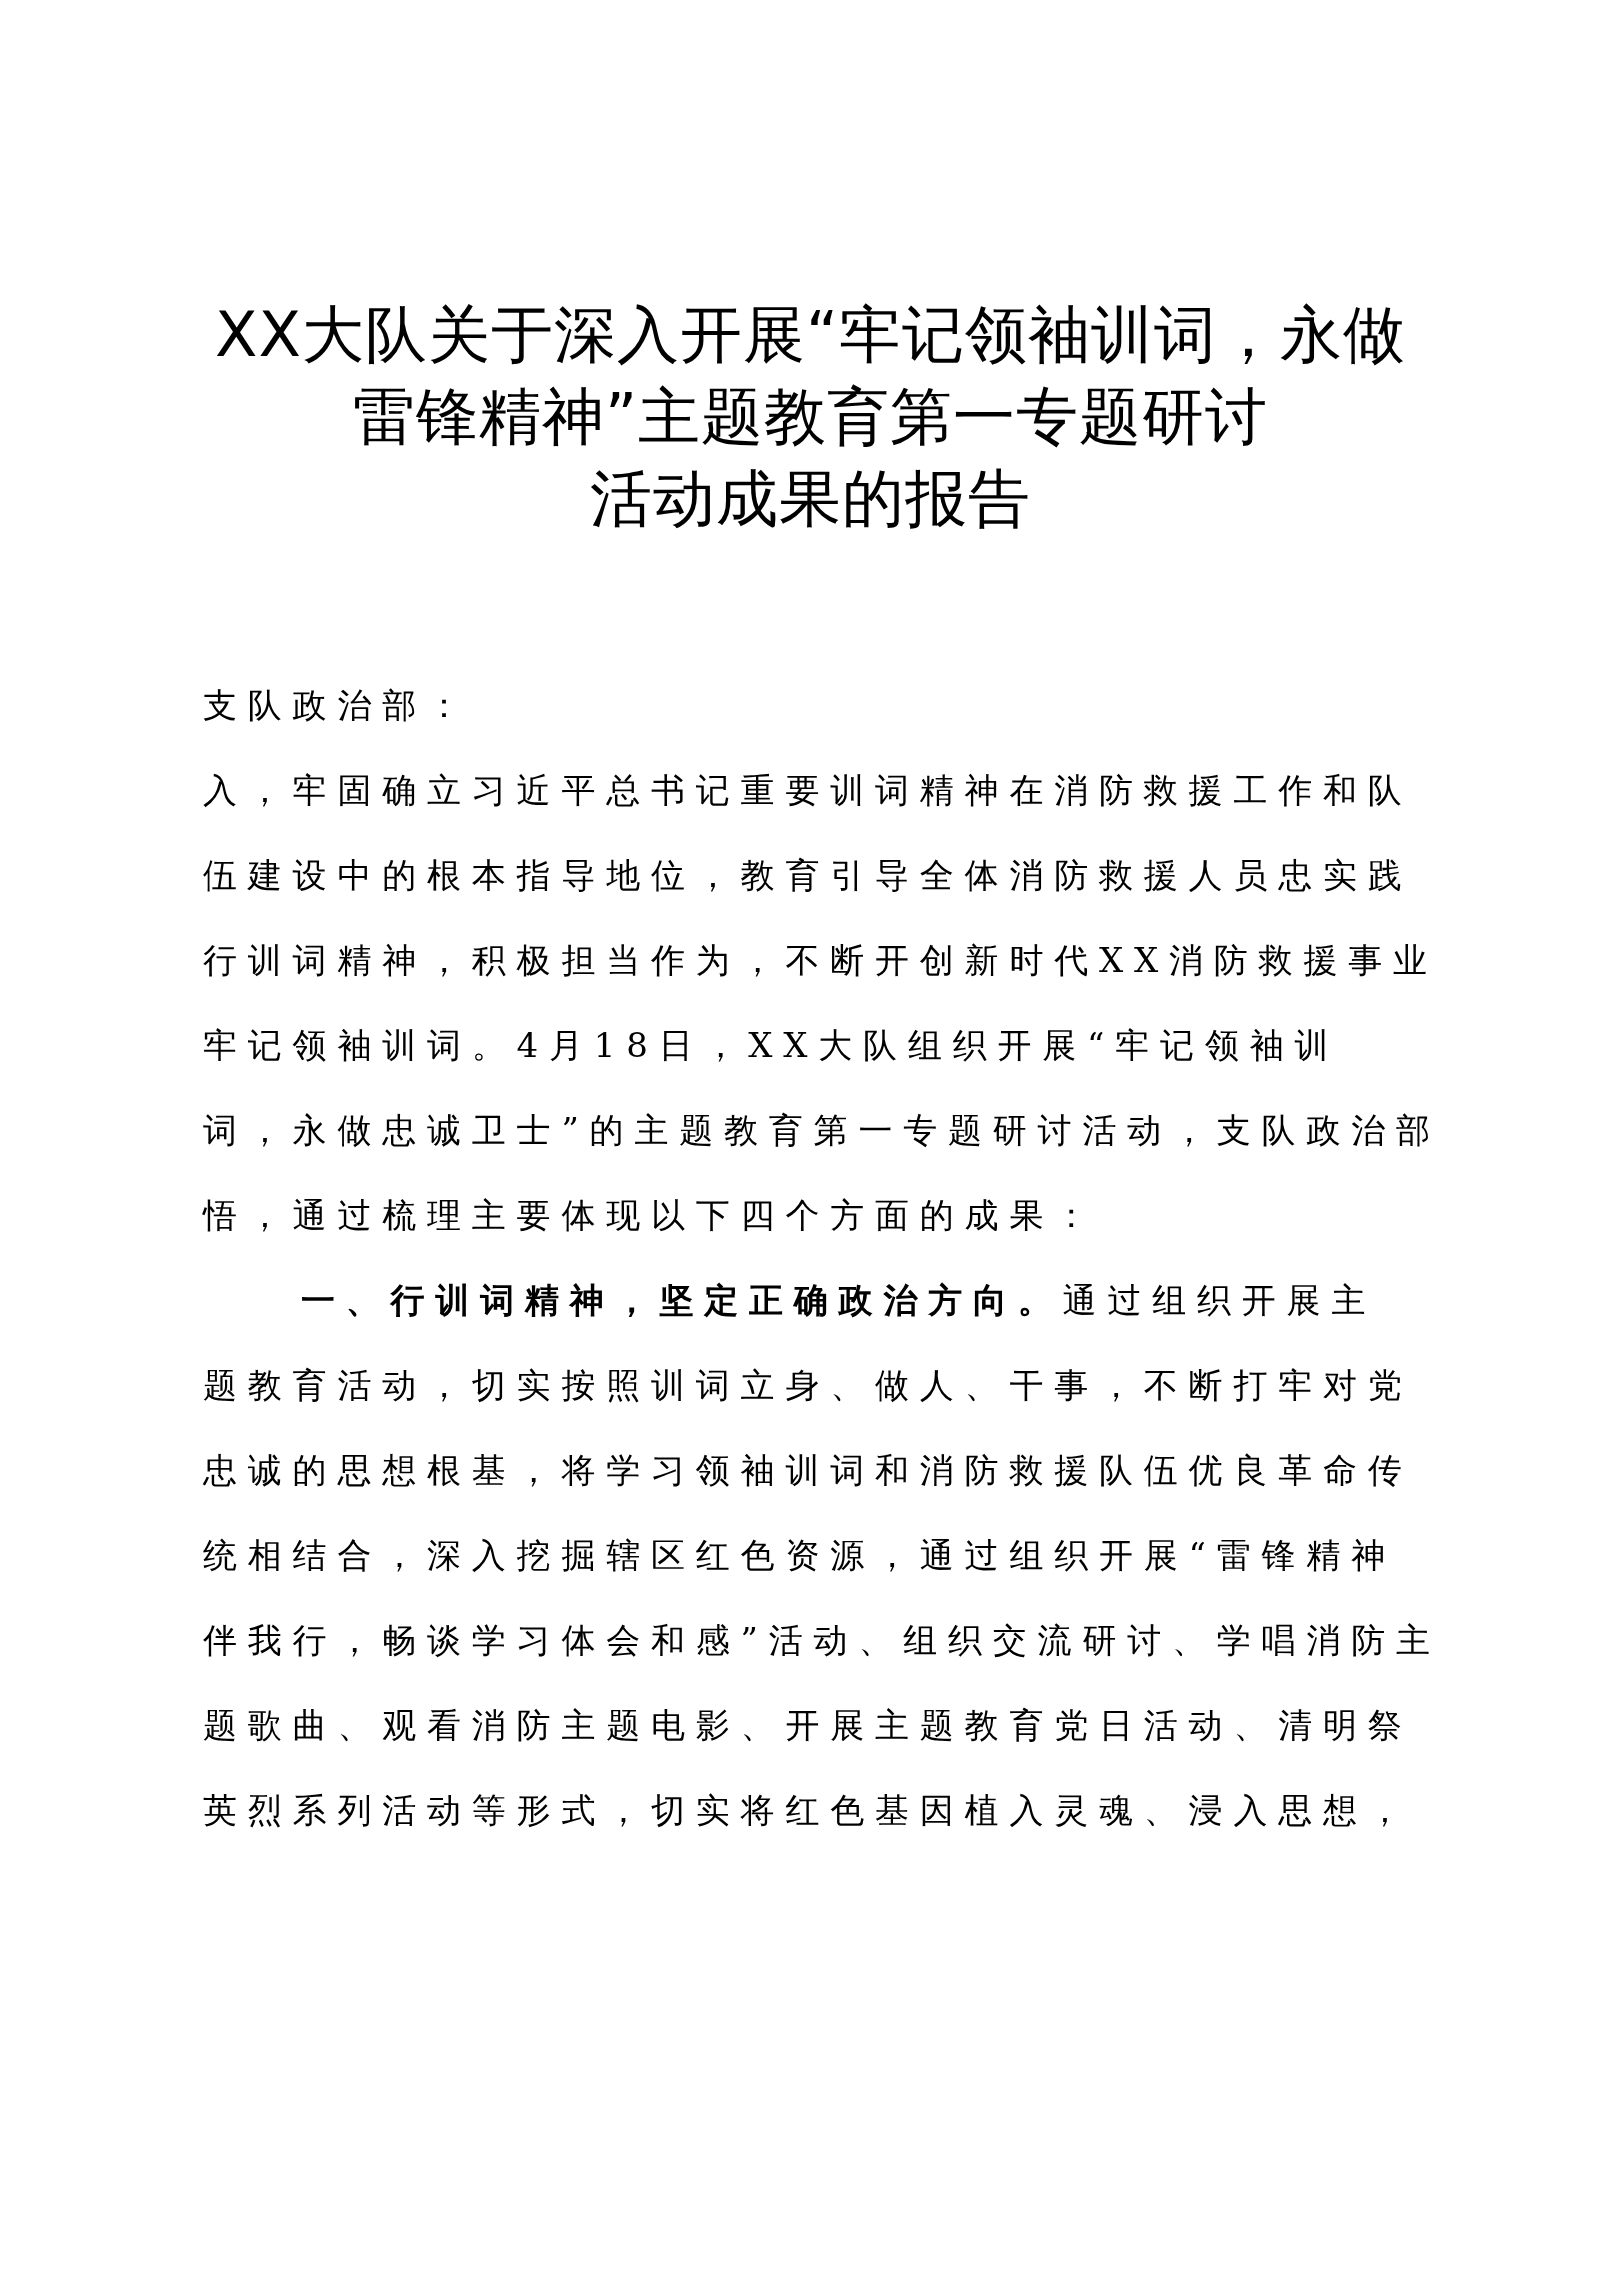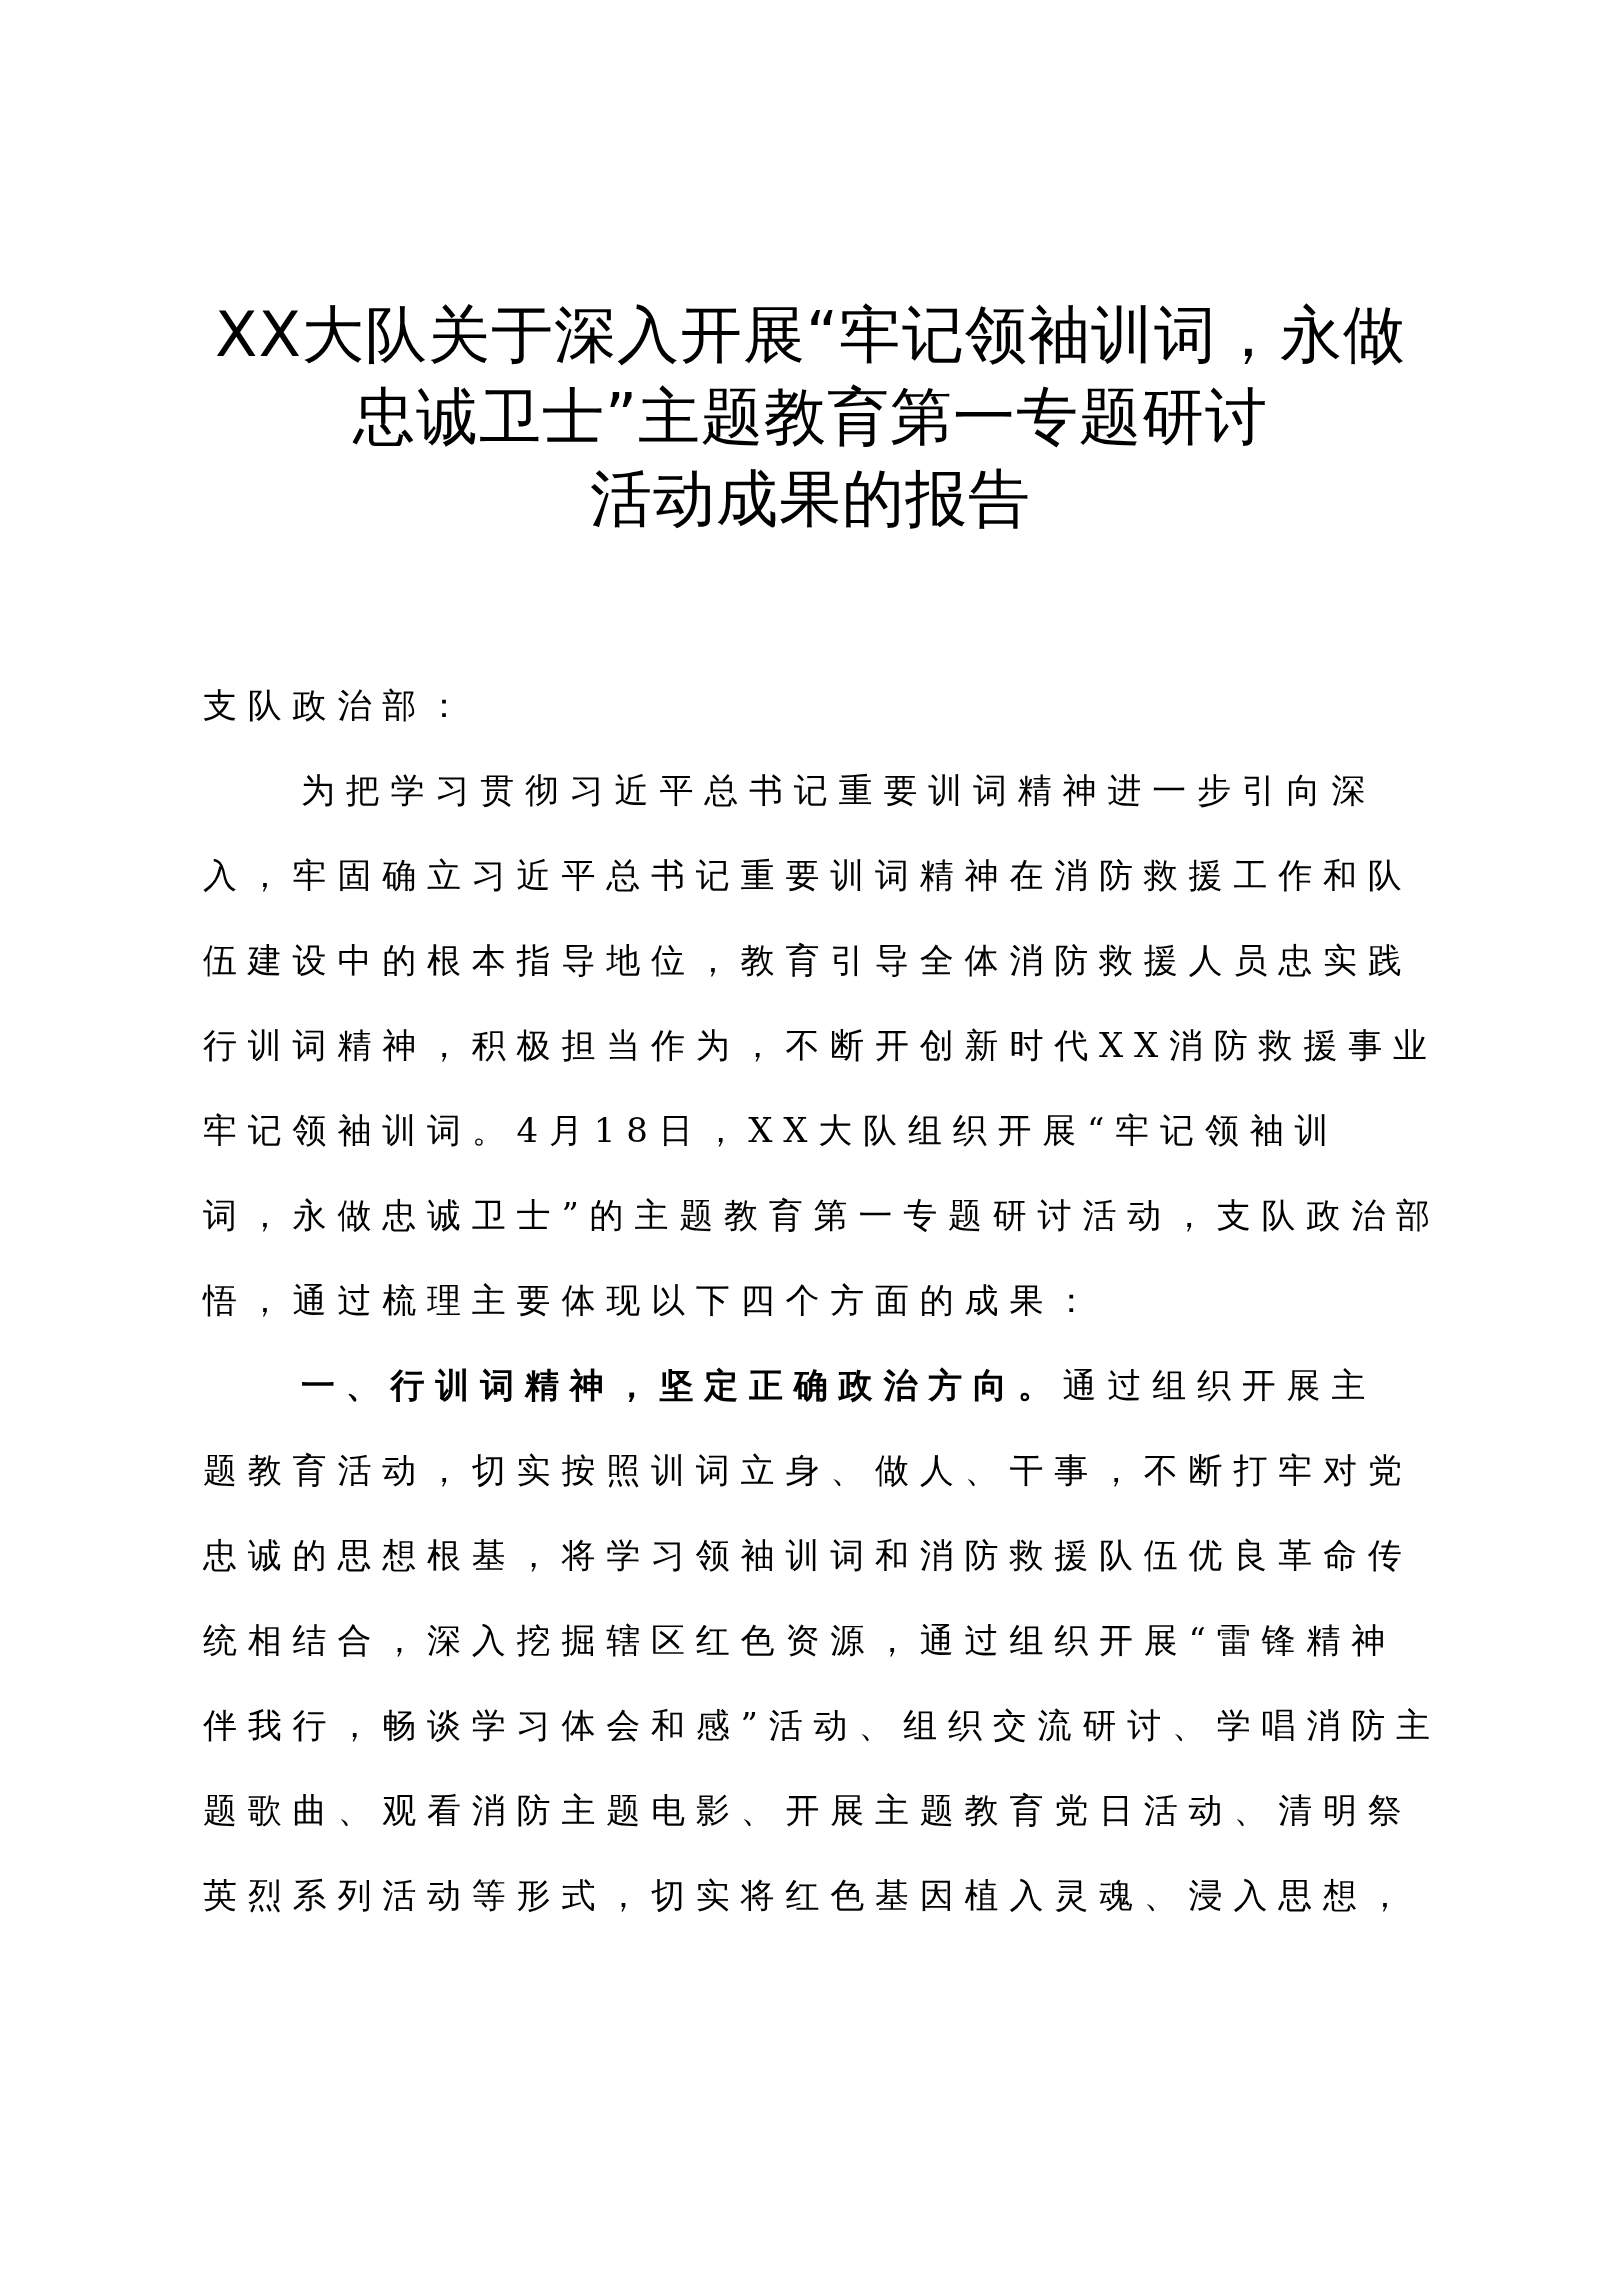--- a/index.html
+++ b/index.html
@@ -62,28 +62,27 @@
       font-family: "DejaVu Sans", sans-serif;
     }
   </style>
 </head>
 <body>
 
 <div class="page">
 
   <div class="title">
     <span class="title-line">XX大队关于深入开展“牢记领袖训词，永做</span>
-    <span class="title-line">忠诚卫士”主题教育第一专题研讨</span>
+    <span class="title-line">雷锋精神”主题教育第一专题研讨</span>
     <span class="title-line">活动成果的报告</span>
   </div>
 
   <div class="body-text">
     <span class="line">支队政治部：</span>
 
-    <span class="line indent">为把学习贯彻习近平总书记重要训词精神进一步引向深</span>
     <span class="line">入，牢固确立习近平总书记重要训词精神在消防救援工作和队</span>
     <span class="line">伍建设中的根本指导地位，教育引导全体消防救援人员忠实践</span>
     <span class="line">行训词精神，积极担当作为，不断开创新时代XX消防救援事业</span>
     <span class="line">牢记领袖训词。4月18日，XX大队组织开展“牢记领袖训</span>
     <span class="line">词，永做忠诚卫士”的主题教育第一专题研讨活动，支队政治部</span>
     <span class="line">悟，通过梳理主要体现以下四个方面的成果：</span>
 
     <span class="line indent"><span class="bold">一、行训词精神，坚定正确政治方向。</span><span>通过组织开展主</span></span>
     <span class="line">题教育活动，切实按照训词立身、做人、干事，不断打牢对党</span>
     <span class="line">忠诚的思想根基，将学习领袖训词和消防救援队伍优良革命传</span>

